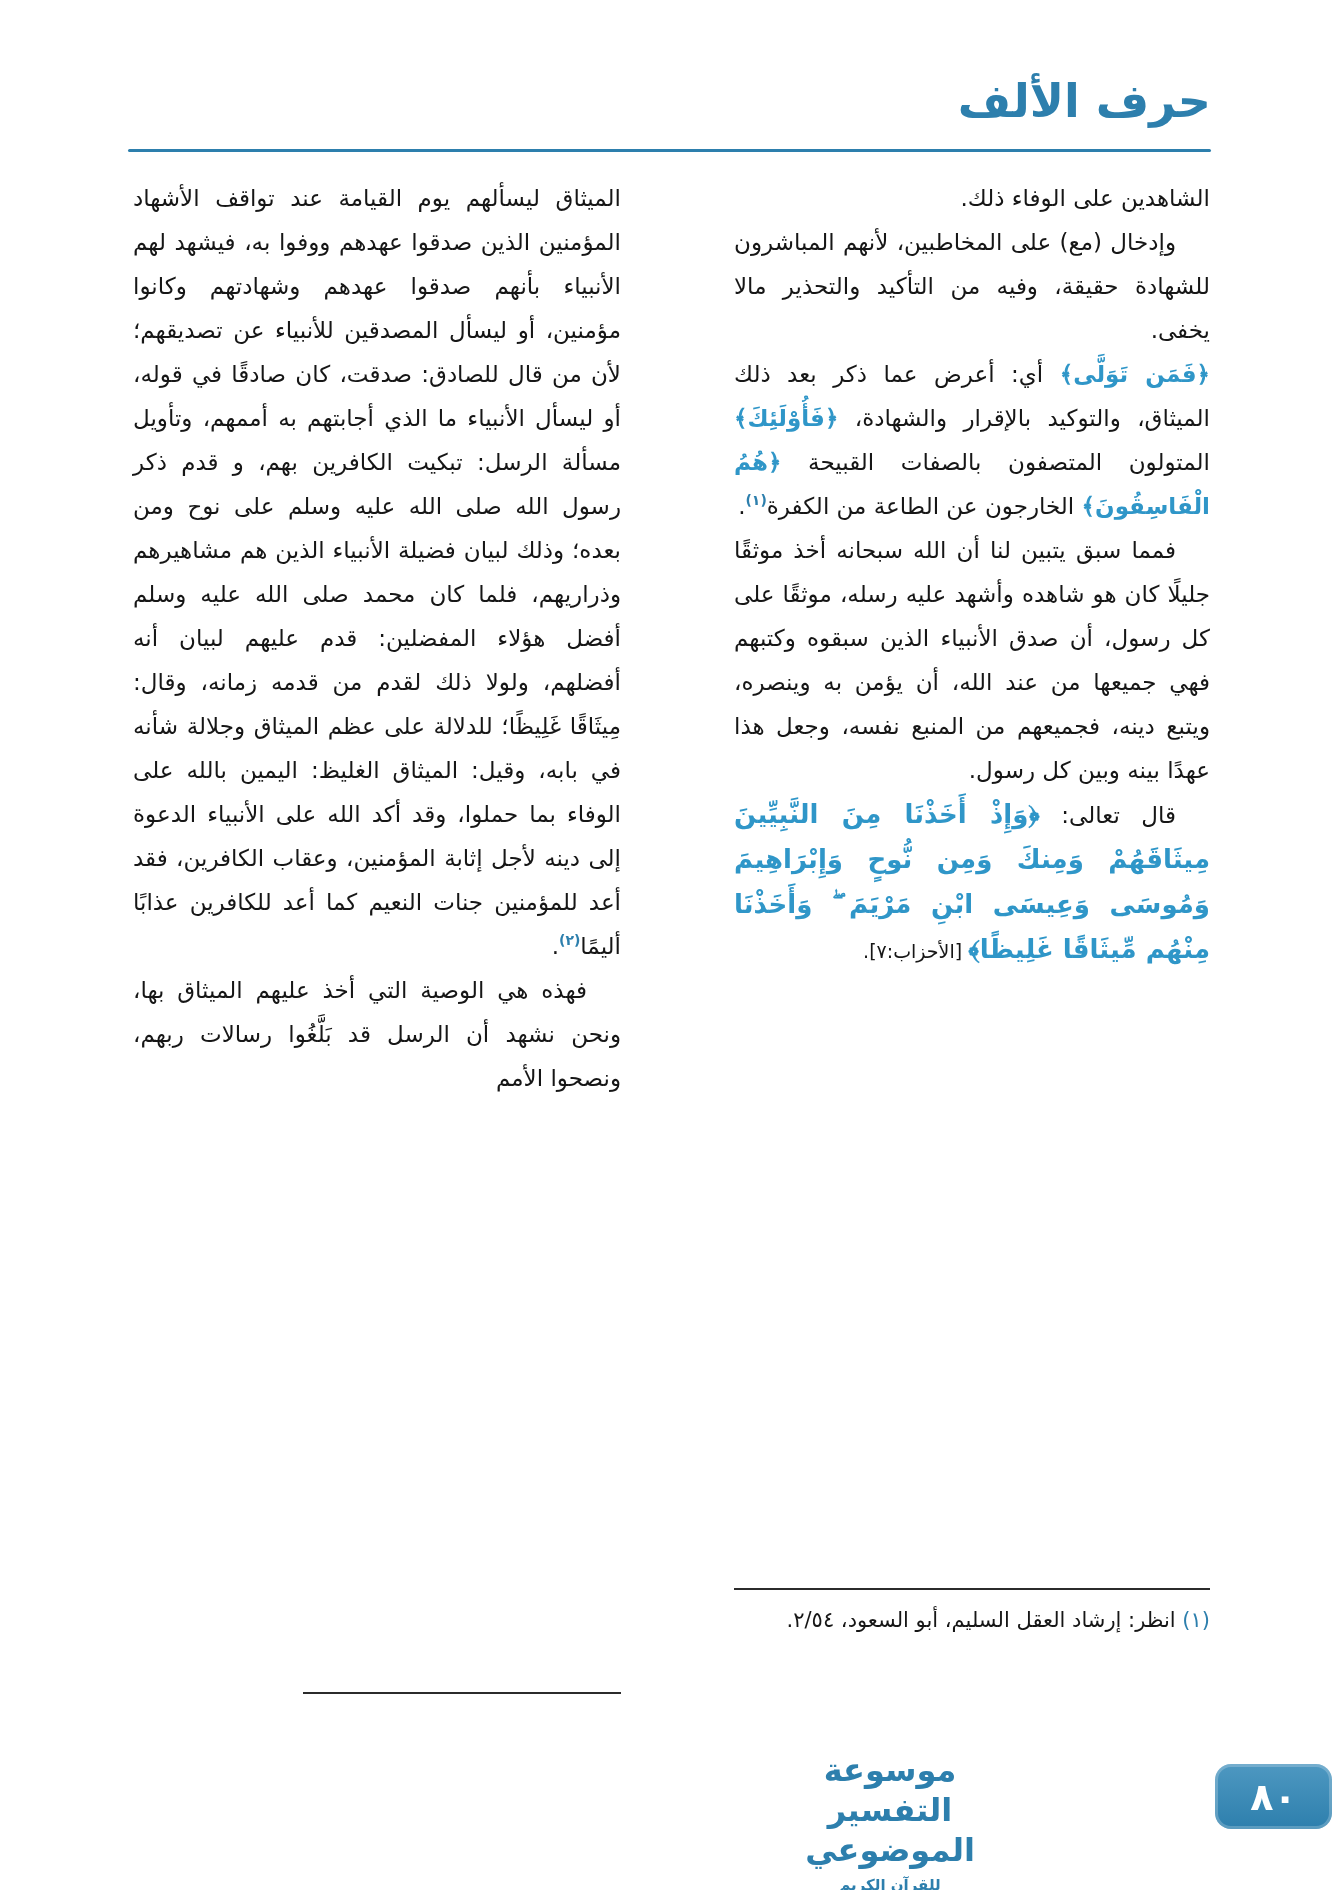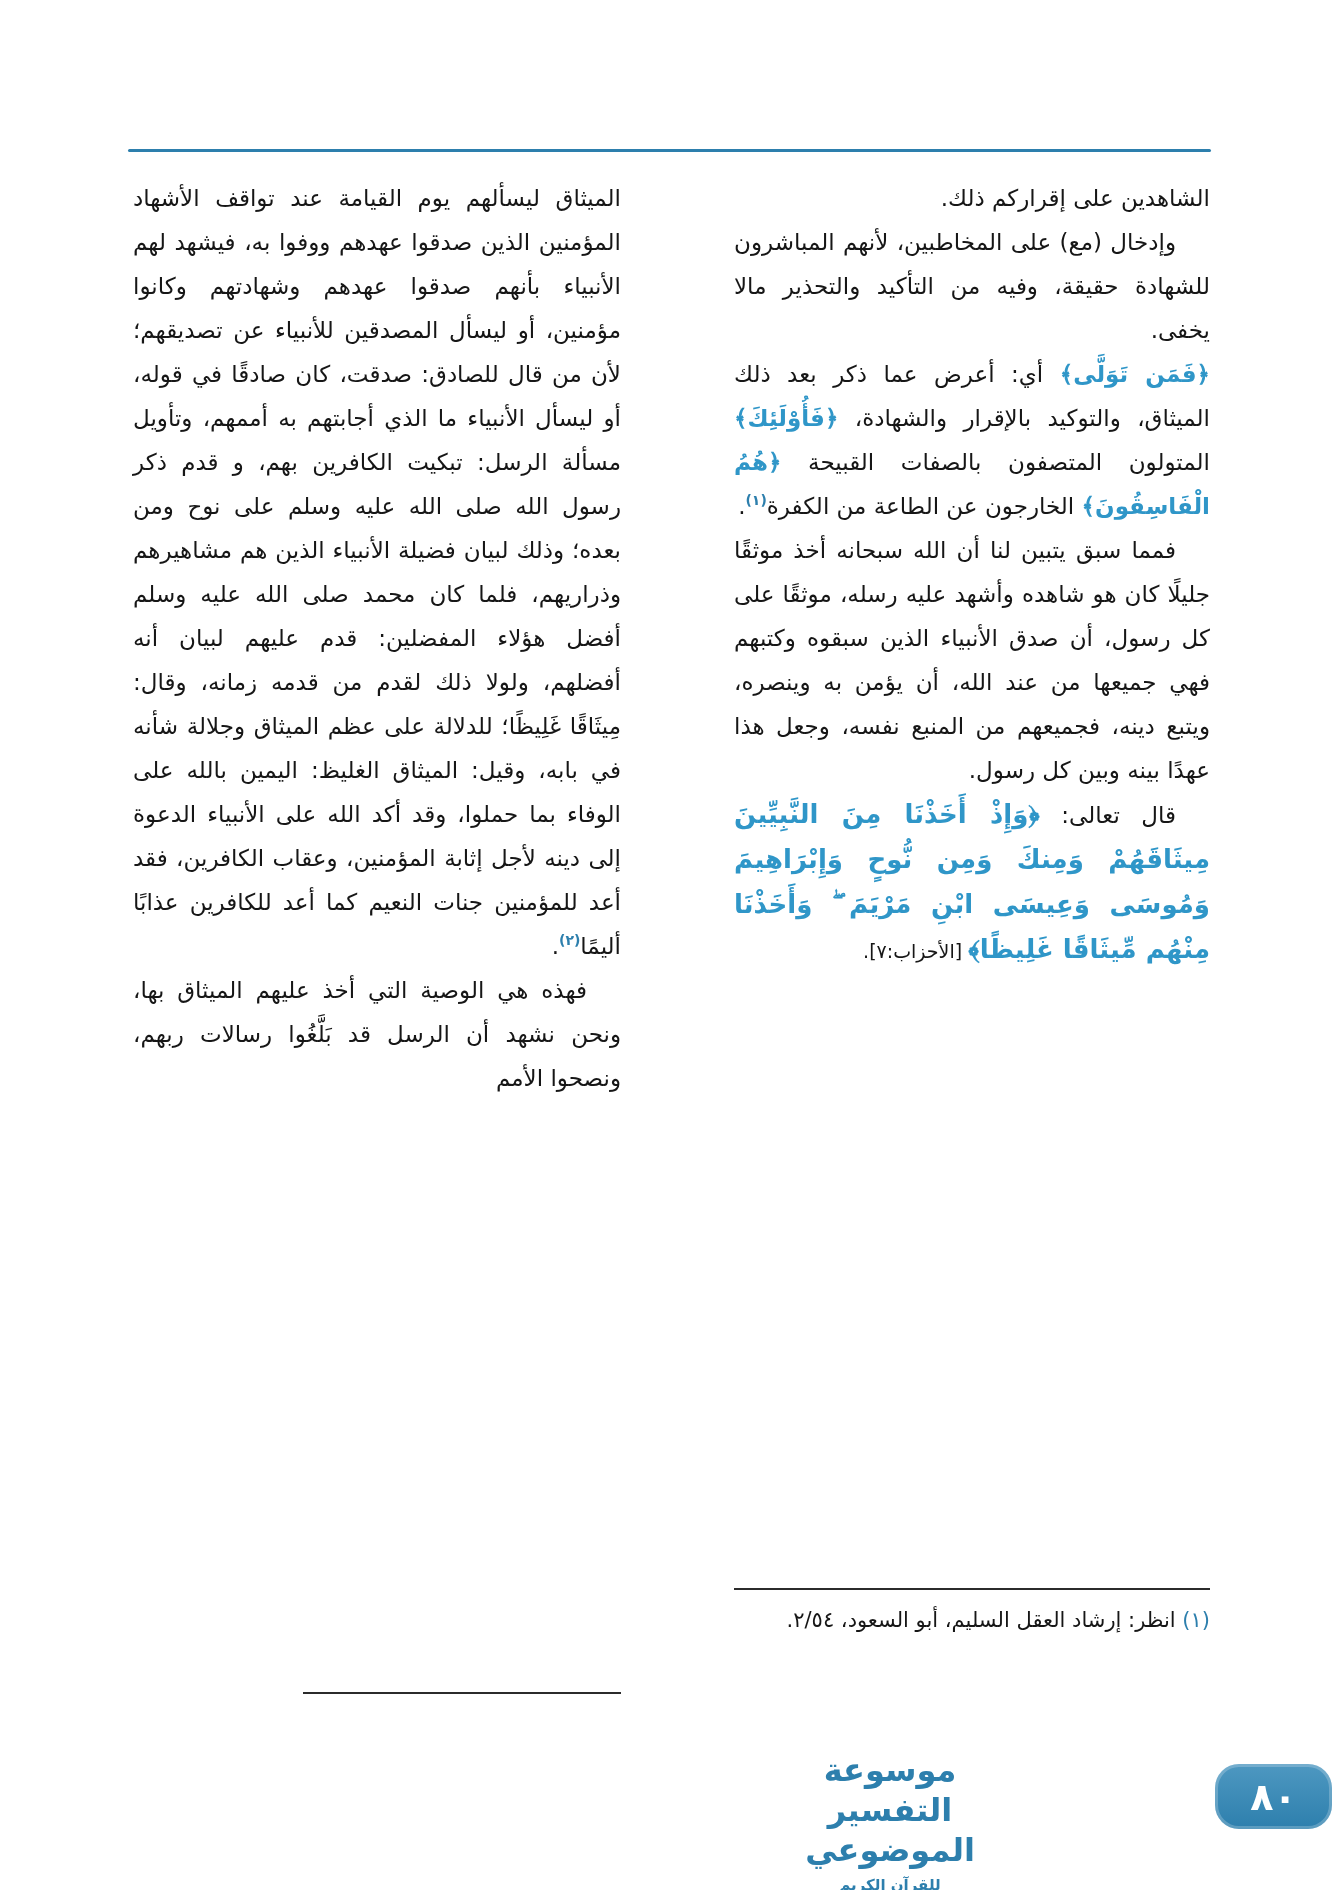--- a/index.html
+++ b/index.html
@@ -90,37 +90,38 @@
   .logo-line1 { font-size: 32px; font-weight: 700; line-height: 1.25; }
   .logo-line2 { font-size: 15px; font-weight: 700; margin-top: 6px; letter-spacing: 1px; }
 
   .page-number-tab {
     position: absolute;
     top: 1764px;
     right: 7px;
     width: 117px;
     height: 65px;
     background: linear-gradient(180deg, #4e98c1 0%, var(--accent, #2d7fad) 100%);
-    border-radius: 24px;
+    border-radius: 16px;
     display: flex;
     align-items: center;
     justify-content: center;
     box-shadow: inset 0 0 0 3px rgba(255,255,255,0.22);
   }
   .page-number { color: #ffffff; font-size: 38px; font-weight: 700; }
 </style>
 </head>
 <body>
 
 <div class="page">
 
+  <div class="header-title">حرف الألف</div>
   <div class="header-rule"></div>
 
   <section class="col col-right">
-      <p class="para"><span class="seg-normal">الشاهدين على إقراركم ذلك.</span></p>
+      <p class="para"><span class="seg-normal">الشاهدين على الوفاء ذلك.</span></p>
       <p class="para indent"><span class="seg-normal">وإدخال (مع) على المخاطبين، لأنهم المباشرون للشهادة حقيقة، وفيه من التأكيد والتحذير مالا يخفى.</span></p>
       <p class="para"><span class="seg-quran">﴿فَمَن تَوَلَّى﴾</span><span class="seg-normal"> أي: أعرض عما ذكر بعد ذلك الميثاق، والتوكيد بالإقرار والشهادة، </span><span class="seg-quran">﴿فَأُوْلَئِكَ﴾</span><span class="seg-normal"> المتولون المتصفون بالصفات القبيحة </span><span class="seg-quran">﴿هُمُ الْفَاسِقُونَ﴾</span><span class="seg-normal"> الخارجون عن الطاعة من الكفرة</span><span class="seg-ref">(١)</span><span class="seg-normal">.</span></p>
       <p class="para indent"><span class="seg-normal">فمما سبق يتبين لنا أن الله سبحانه أخذ موثقًا جليلًا كان هو شاهده وأشهد عليه رسله، موثقًا على كل رسول، أن صدق الأنبياء الذين سبقوه وكتبهم فهي جميعها من عند الله، أن يؤمن به وينصره، ويتبع دينه، فجميعهم من المنبع نفسه، وجعل هذا عهدًا بينه وبين كل رسول.</span></p>
       <p class="para indent"><span class="seg-normal">قال تعالى: </span><span class="seg-quran seg-quran-lg">﴿وَإِذْ أَخَذْنَا مِنَ النَّبِيِّينَ مِيثَاقَهُمْ وَمِنكَ وَمِن نُّوحٍ وَإِبْرَاهِيمَ وَمُوسَى وَعِيسَى ابْنِ مَرْيَمَ ۖ وَأَخَذْنَا مِنْهُم مِّيثَاقًا غَلِيظًا﴾</span><span class="seg-src"> [الأحزاب:٧].</span></p>
     </section>
 
   <section class="col col-left">
       <p class="para"><span class="seg-normal">الميثاق ليسألهم يوم القيامة عند تواقف الأشهاد المؤمنين الذين صدقوا عهدهم ووفوا به، فيشهد لهم الأنبياء بأنهم صدقوا عهدهم وشهادتهم وكانوا مؤمنين، أو ليسأل المصدقين للأنبياء عن تصديقهم؛ لأن من قال للصادق: صدقت، كان صادقًا في قوله، أو ليسأل الأنبياء ما الذي أجابتهم به أممهم، وتأويل مسألة الرسل: تبكيت الكافرين بهم، و قدم ذكر رسول الله صلى الله عليه وسلم على نوح ومن بعده؛ وذلك لبيان فضيلة الأنبياء الذين هم مشاهيرهم وذراريهم، فلما كان محمد صلى الله عليه وسلم أفضل هؤلاء المفضلين: قدم عليهم لبيان أنه أفضلهم، ولولا ذلك لقدم من قدمه زمانه، وقال: </span><span class="seg-normal">مِيثَاقًا غَلِيظًا؛</span><span class="seg-normal"> للدلالة على عظم الميثاق وجلالة شأنه في بابه، وقيل: الميثاق الغليظ: اليمين بالله على الوفاء بما حملوا، وقد أكد الله على الأنبياء الدعوة إلى دينه لأجل إثابة المؤمنين، وعقاب الكافرين، فقد أعد للمؤمنين جنات النعيم كما أعد للكافرين عذابًا أليمًا</span><span class="seg-ref">(٢)</span><span class="seg-normal">.</span></p>
       <p class="para indent"><span class="seg-normal">فهذه هي الوصية التي أخذ عليهم الميثاق بها، ونحن نشهد أن الرسل قد بَلَّغُوا رسالات ربهم، ونصحوا الأمم</span></p>
     </section>

